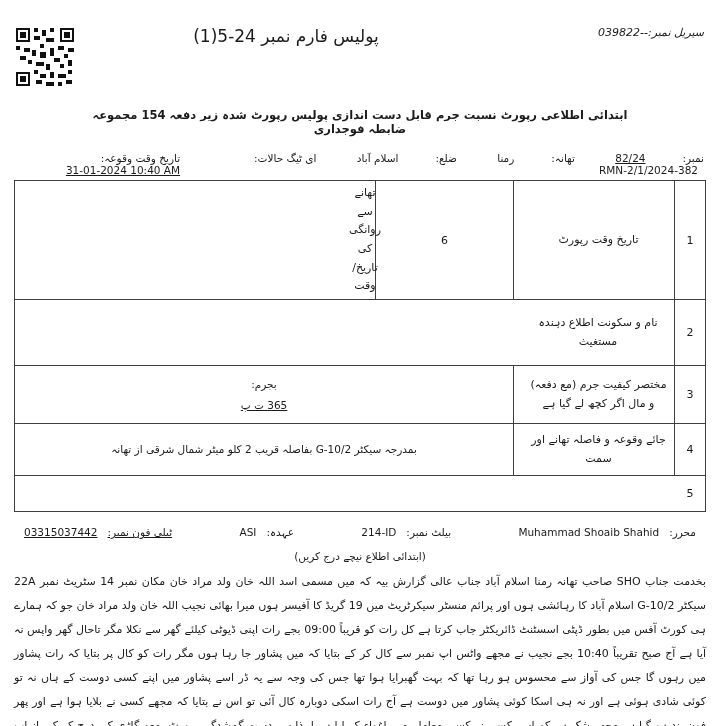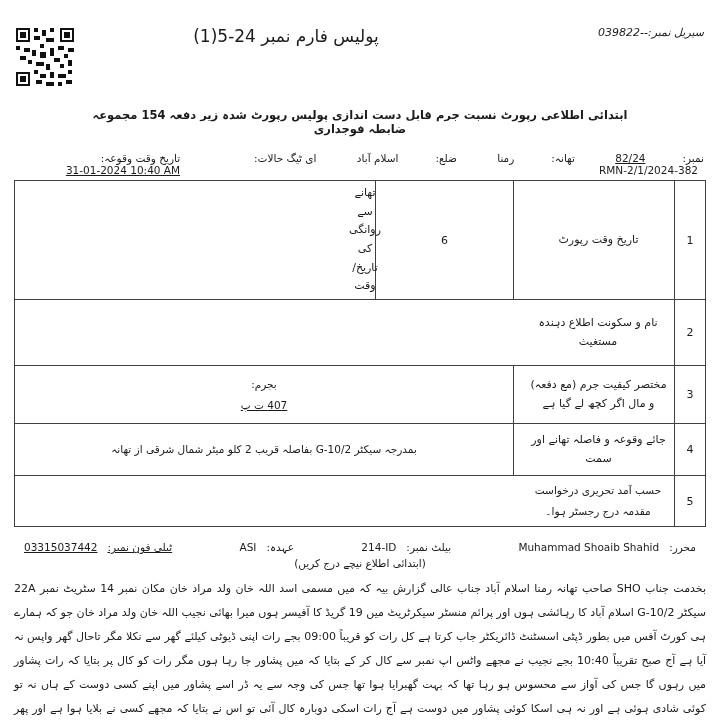--- a/index.html
+++ b/index.html
@@ -42,21 +42,21 @@
   .r1content > div{ border-left:1px solid #3f3f3f; display:flex; flex-direction:column; justify-content:center; align-items:center; text-align:center; padding:3px 4px; }
   .r1content > div:last-child{ border-left:none; }
   .contcell{ line-height:2; }
   .addr{ line-height:2.1; }
 
   .moharrir{
     display:flex; justify-content:space-between; align-items:baseline;
     margin:14px 24px 0 24px; font-size:10.5px;
   }
   .moharrir .pair{ display:flex; gap:10px; align-items:baseline; }
-  .subnote{ text-align:center; margin-top:4px; font-size:10.5px; }
+  .subnote{ text-align:center; margin-top:12px; font-size:10.5px; }
 
   .bodytext{
     margin:8px 14px 0 14px;
     font-size:11px; line-height:24px;
     text-align:justify;
   }
 </style>
 </head>
 <body>
 
@@ -142,33 +142,32 @@
     <div class="trow h2">
       <div class="tcell numcell">2</div>
       <div class="tcell labelcell">نام و سکونت اطلاع دہندہ مستغیث</div>
     </div>
 
     <div class="trow h3">
       <div class="tcell numcell">3</div>
       <div class="tcell labelcell">مختصر کیفیت جرم (مع دفعہ) و مال اگر کچھ لے گیا ہے</div>
       <div class="tcell contcell">
         <span>بجرم:</span>
-        <span class="u">407 ت پ</span>
+        <span class="u">365 ت پ</span>
       </div>
     </div>
 
     <div class="trow h4">
       <div class="tcell numcell">4</div>
       <div class="tcell labelcell">جائے وقوعہ و فاصلہ تھانے اور سمت</div>
       <div class="tcell contcell">بمدرجہ سیکٹر ⁦G-10/2⁩ بفاصلہ قریب 2 کلو میٹر شمال شرقی از تھانہ</div>
     </div>
 
     <div class="trow h5">
       <div class="tcell numcell">5</div>
-      <div class="tcell contcell">حسب آمد تحریری درخواست مقدمہ درج رجسٹر ہوا۔</div>
     </div>
 
   </div>
 
   <div class="moharrir">
     <div class="pair">
       <span>محرر:</span>
       <span class="ltr">Muhammad Shoaib Shahid</span>
     </div>
     <div class="pair">

